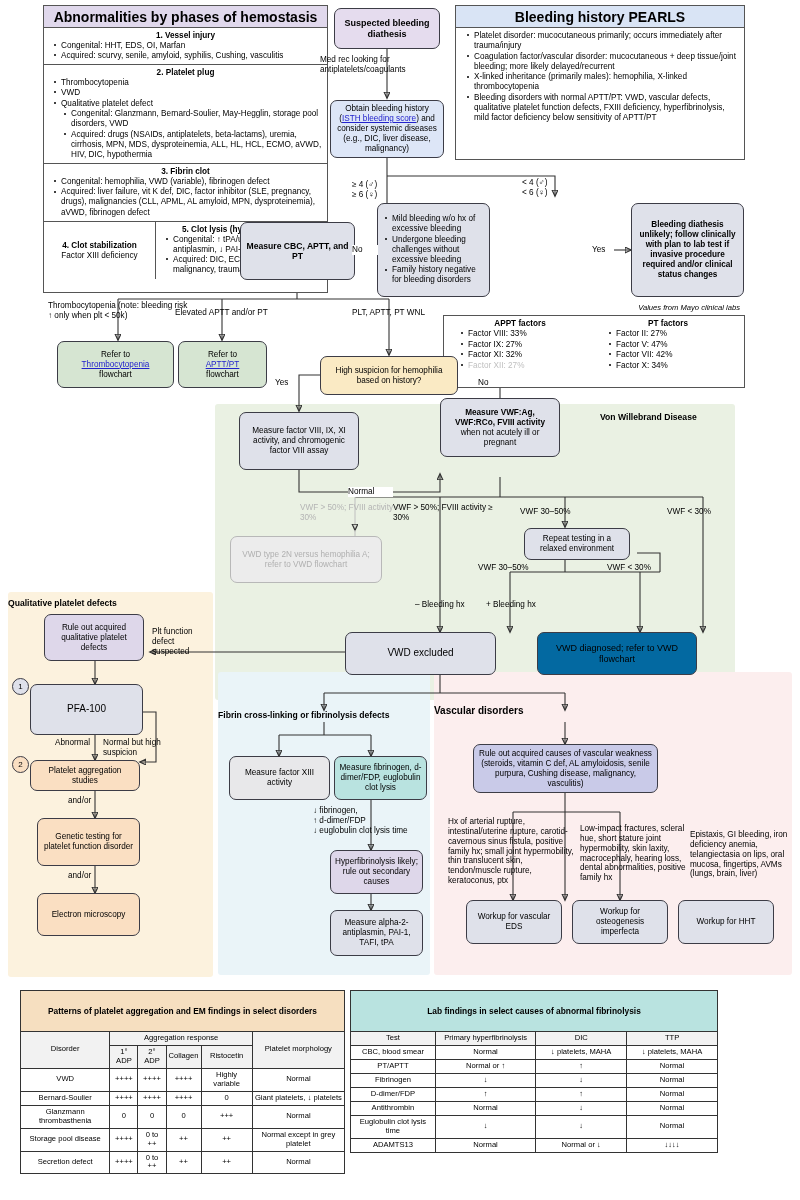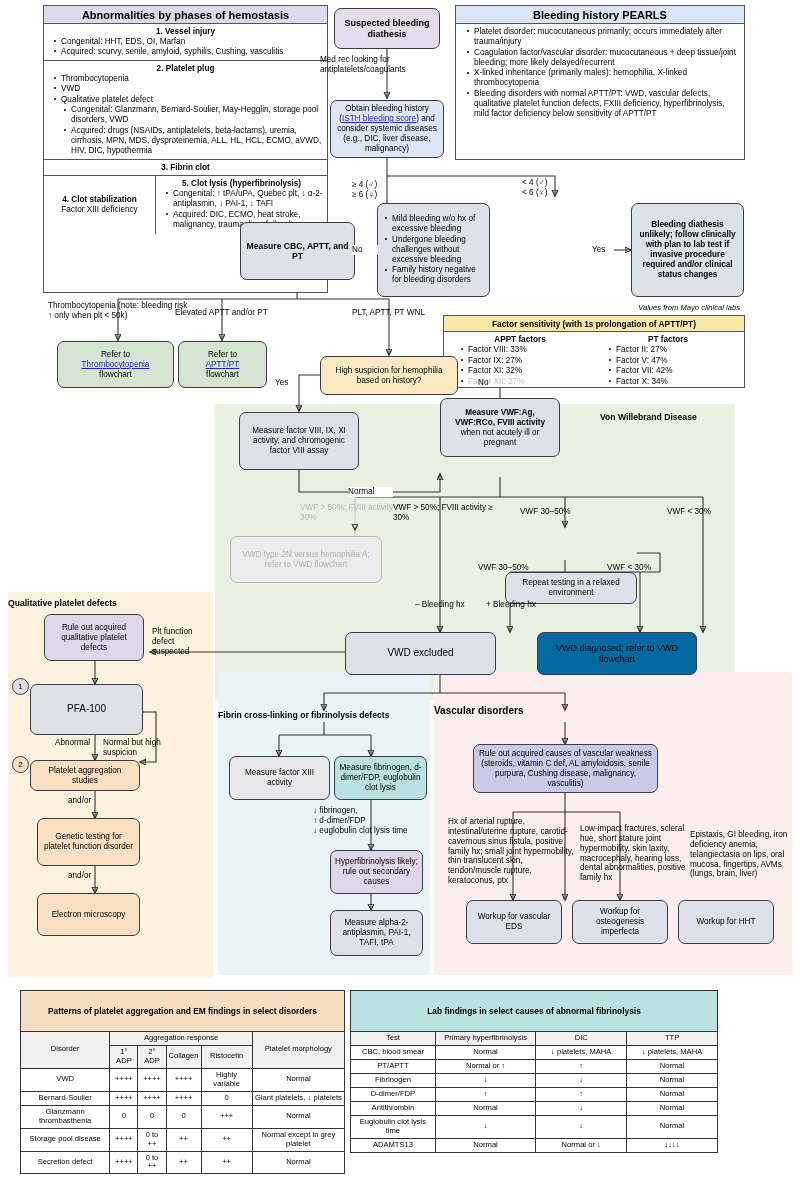--- a/index.html
+++ b/index.html
@@ -22,21 +22,21 @@
   .b-orange{background:#fadfc2;}
   .b-teal{background:#b9e3e0;}
   .b-lav{background:#c9cae8;}
   .b-ghost{background:#ececec;border-color:#b8b8b8;color:#b0b0b0;}
   .bold{font-weight:bold;}
   
   .lbl{position:absolute;line-height:1.2;box-sizing:border-box;}
   .ghost{color:#b4b4b4;}
   
   .listbox{position:absolute;box-sizing:border-box;border:1.1px solid #555;background:#fff;}
-  .lb-head{text-align:center;font-weight:bold;padding:2.5px 2px;font-size:11px;border-bottom:1.1px solid #555;}
+  .lb-head{text-align:center;font-weight:bold;padding:2.5px 2px;font-size:14px;border-bottom:1.1px solid #555;}
   .lb-head.purple{background:#e0d8ec;}
   .lb-head.blue{background:#d9e4f5;}
   .lb-head.yellow{background:#f8e8a8;}
   .sec{padding:2.5px 4px;border-bottom:1.1px solid #555;}
   .sec:last-child{border-bottom:none;}
   .sec-title{text-align:center;font-weight:bold;margin-bottom:1px;}
   ul.b{margin:0;padding-left:9px;list-style:none;}
   ul.b>li{position:relative;padding-left:4px;margin:0 0 0.5px 0;line-height:1.23;}
   ul.b>li:before{content:"";position:absolute;left:-3px;top:3.2px;width:2px;height:2px;background:#000;border-radius:50%;}
   ul.b ul.b{margin-top:0.5px;padding-left:10px;}
@@ -157,20 +157,24 @@
       <li>VWD</li>
       <li>Qualitative platelet defect</li>
       <ul class="b">
         <li>Congenital: Glanzmann, Bernard-Soulier, May-Hegglin, storage pool disorders, VWD</li>
         <li>Acquired: drugs (NSAIDs, antiplatelets, beta-lactams), uremia, cirrhosis, MPN, MDS, dysproteinemia, ALL, HL, HCL, ECMO, aVWD, HIV, DIC, hypothermia</li>
       </ul>
     </ul>
   </div>
   <div class="sec">
     <div class="sec-title">3. Fibrin clot</div>
+    <ul class="b">
+      <li>Congenital: hemophilia, VWD (variable), fibrinogen defect</li>
+      <li>Acquired: liver failure, vit K def, DIC, factor inhibitor (SLE, pregnancy, drugs), malignancies (CLL, APML, AL amyloid, MPN, dysproteinemia), aVWD, fibrinogen defect</li>
+    </ul>
   </div>
   <div class="sec" style="display:flex;padding:0;">
     <div style="width:105px;padding:4px 3px;text-align:center;border-right:1.1px solid #555;display:flex;flex-direction:column;justify-content:center;">
       <div class="sec-title" style="margin-bottom:1px;">4. Clot stabilization</div>
       <div>Factor XIII deficiency</div>
     </div>
     <div style="flex:1;padding:3px 4px;">
       <div class="sec-title">5. Clot lysis (hyperfibrinolysis)</div>
       <ul class="b">
         <li>Congenital: ↑ tPA/uPA, Quebec plt, ↓ α-2-antiplasmin, ↓ PAI-1, ↓ TAFI</li>
@@ -187,21 +191,20 @@
       <li>Platelet disorder: mucocutaneous primarily; occurs immediately after trauma/injury</li>
       <li>Coagulation factor/vascular disorder: mucocutaneous + deep tissue/joint bleeding; more likely delayed/recurrent</li>
       <li>X-linked inheritance (primarily males): hemophilia, X-linked thrombocytopenia</li>
       <li>Bleeding disorders with normal APTT/PT: VWD, vascular defects, qualitative platelet function defects, FXIII deficiency, hyperfibrinolysis, mild factor deficiency below sensitivity of APTT/PT</li>
     </ul>
   </div>
 </div>
 
 <div class="lbl" style="left:575px;top:303px;width:165px;font-style:italic;font-size:7.6px;text-align:right;">Values from Mayo clinical labs</div>
 <div class="listbox" style="left:443px;top:315px;width:302px;height:73px;">
-  <div class="lb-head yellow" style="font-size:8.3px;">Factor sensitivity (with 1s prolongation of APTT/PT)</div>
   <div class="sec" style="display:flex;border-bottom:none;padding:3px 2px;">
     <div style="width:50%;">
       <div class="sec-title">APPT factors</div>
       <ul class="b" style="padding-left:18px;">
         <li>Factor VIII: 33%</li>
         <li>Factor IX: 27%</li>
         <li>Factor XI: 32%</li>
         <li class="ghost" style="color:#c0c0c0;">Factor XII: 27%</li>
       </ul>
     </div>
@@ -264,21 +267,21 @@
 
 <div class="lbl bold" style="left:600px;top:412px;width:130px;font-size:8.6px;">Von Willebrand Disease</div>
 <div class="box b-gray" style="left:440px;top:398px;width:120px;height:59px;">
   <div><span class="bold">Measure VWF:Ag, VWF:RCo, FVIII activity</span><span> when not acutely ill or pregnant</span></div>
 </div>
 <div class="lbl ghost" style="left:300px;top:503px;width:112px;">VWF &gt; 50%; FVIII activity &lt; 30%</div>
 <div class="box b-ghost" style="left:230px;top:536px;width:152px;height:47px;">VWD type 2N versus hemophilia A; refer to VWD flowchart</div>
 <div class="lbl" style="left:393px;top:503px;width:106px;">VWF &gt; 50%; FVIII activity ≥ 30%</div>
 <div class="lbl" style="left:520px;top:507px;width:74px;">VWF 30–50%</div>
 <div class="lbl" style="left:667px;top:507px;width:72px;">VWF &lt; 30%</div>
-<div class="box b-gray" style="left:505px;top:528px;width:132px;height:32px;margin-top:44px;">Repeat testing in a relaxed environment</div>
+<div class="box b-gray" style="left:524px;top:528px;width:106px;height:32px;">Repeat testing in a relaxed environment</div>
 <div class="lbl" style="left:478px;top:563px;width:70px;">VWF 30–50%</div>
 <div class="lbl" style="left:607px;top:563px;width:66px;">VWF &lt; 30%</div>
 <div class="lbl" style="left:415px;top:600px;width:76px;">– Bleeding hx</div>
 <div class="lbl" style="left:486px;top:600px;width:76px;">+ Bleeding hx</div>
 <div class="box b-gray" style="left:345px;top:632px;width:151px;height:43px;font-size:10px;">VWD excluded</div>
 <div class="box b-green2" style="left:537px;top:632px;width:160px;height:43px;font-size:9px;">VWD diagnosed; refer to VWD flowchart</div>
 
 <div class="lbl bold" style="left:8px;top:598px;width:205px;font-size:8.6px;">Qualitative platelet defects</div>
 <div class="box b-purple2" style="left:44px;top:614px;width:100px;height:47px;">Rule out acquired qualitative platelet defects</div>
 <div class="lbl" style="left:152px;top:627px;width:60px;">Plt function defect suspected</div>

